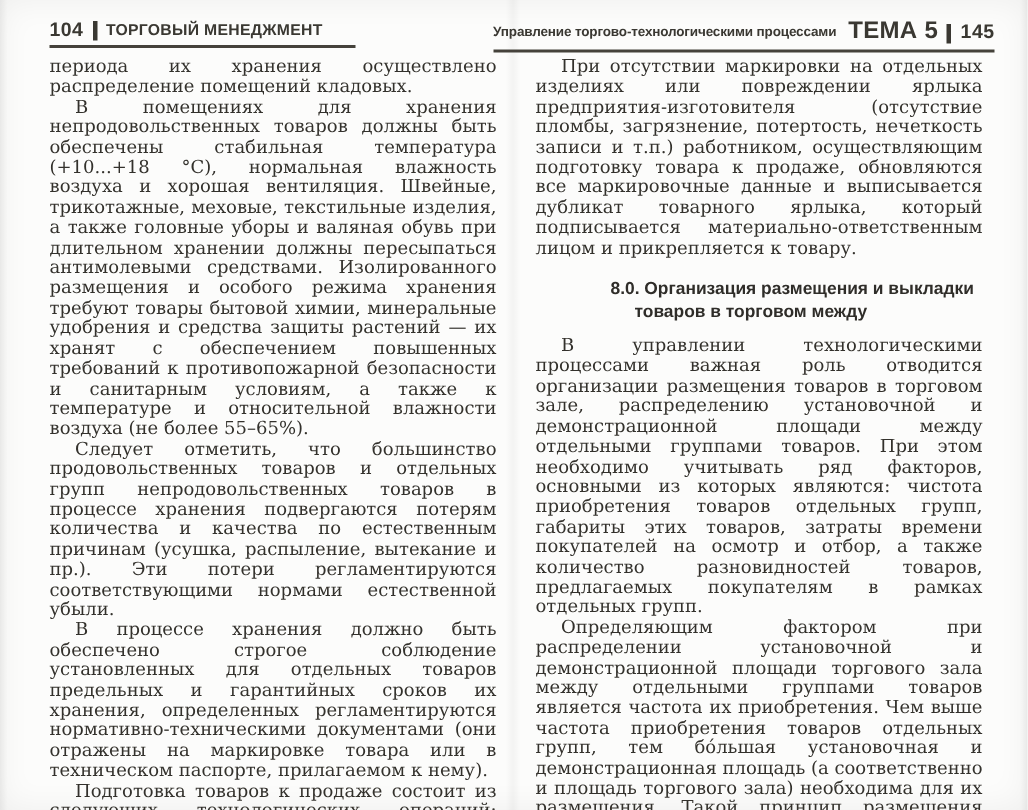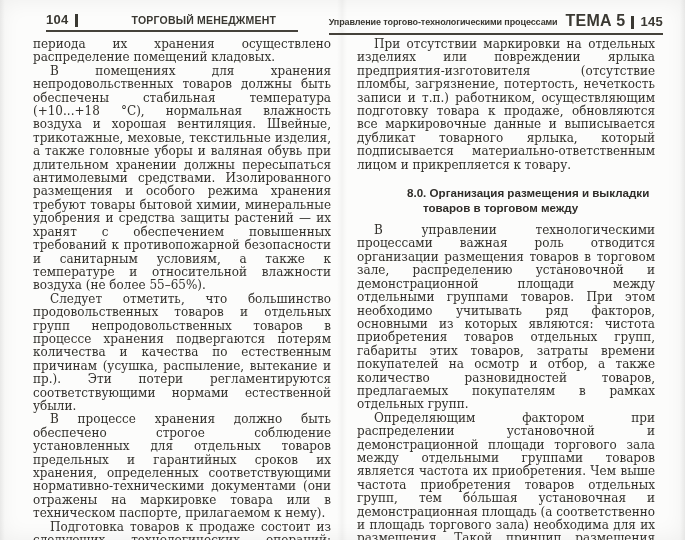--- a/index.html
+++ b/index.html
@@ -21,25 +21,25 @@
   .edge-left{position:absolute;left:0;top:0;width:5px;height:540px;background:linear-gradient(90deg,rgba(0,0,0,0.05),rgba(0,0,0,0));}
   .edge-right{position:absolute;right:0;top:0;width:5px;height:540px;background:linear-gradient(270deg,rgba(0,0,0,0.05),rgba(0,0,0,0));}
 
   
   .head{
     position:absolute;top:12px;
     font-family:"Liberation Sans",sans-serif;font-weight:bold;color:#3a3832;
     display:flex;align-items:baseline;
     border-bottom:2px solid #45423b;padding-bottom:3px;
   }
-  .head-left{left:46px;padding-right:22px;align-items:center;}
+  .head-left{left:33px;padding-right:22px;align-items:center;}
   .head-right{right:22px;text-align:right;}
   .pagenum{font-size:13px;letter-spacing:0.3px;}
   .vbar{display:inline-block;width:3px;height:13px;background:#3a3832;margin:0 6px;align-self:center;transform:translateY(1px);}
-  .run-title{font-size:10.5px;letter-spacing:0.2px;margin-left:48px;}
+  .run-title{font-size:10.5px;letter-spacing:0.2px;}
   .run-title-small{font-size:9px;letter-spacing:-0.1px;margin-right:8px;transform:translateY(-1px);}
   .theme-label{font-size:16px;letter-spacing:0.2px;}
 
   
   .textblock{position:absolute;top:38px;width:298px;}
   .textblock-left{left:33px;}
   .textblock-right{left:357px;}
   .textblock p{
     margin:0;
     font-size:12px;line-height:13.4px;
@@ -66,21 +66,21 @@
   <div class="head head-left">
     <span class="pagenum">104</span>
     <span class="vbar"></span>
     <span class="run-title">ТОРГОВЫЙ МЕНЕДЖМЕНТ</span>
   </div>
 
   <div class="textblock textblock-left">
     <p class="no-indent">периода их хранения осуществлено распределение помещений кладовых.</p>
     <p>В помещениях для хранения непродовольственных товаров должны быть обеспечены стабильная температура (+10...+18 °С), нормальная влажность воздуха и хорошая вентиляция. Швейные, трикотажные, меховые, текстильные изделия, а также головные уборы и валяная обувь при длительном хранении должны пересыпаться антимолевыми средствами. Изолированного размещения и особого режима хранения требуют товары бытовой химии, минеральные удобрения и средства защиты растений — их хранят с обеспечением повышенных требований к противопожарной безопасности и санитарным условиям, а также к температуре и относительной влажности воздуха (не более 55–65%).</p>
     <p>Следует отметить, что большинство продовольственных товаров и отдельных групп непродовольственных товаров в процессе хранения подвергаются потерям количества и качества по естественным причинам (усушка, распыление, вытекание и пр.). Эти потери регламентируются соответствующими нормами естественной убыли.</p>
-    <p>В процессе хранения должно быть обеспечено строгое соблюдение установленных для отдельных товаров предельных и гарантийных сроков их хранения, определенных соответствующими нормативно-техническими документами (они отражены на маркировке товара или в техническом паспорте, прилагаемом к нему).</p>
+    <p>В процессе хранения должно быть обеспечено строгое соблюдение установленных для отдельных товаров предельных и гарантийных сроков их хранения, определенных регламентируются нормативно-техническими документами (они отражены на маркировке товара или в техническом паспорте, прилагаемом к нему).</p>
     <p>Подготовка товаров к продаже состоит из следующих технологических операций: проверка целостности упаковки, распаковка товаров из внешней тары; проверка наличия маркировочных данных и качества после хранения. По технически сложным изделиям осуществляется также проверка наличия инструкций по эксплуатации, технических паспортов, гарантийных талонов, комплектности изделий и проверка работы в действии, а по швейным изделиям — чистка и глажка.</p>
   </div>
 
   <div class="head head-right">
     <span class="run-title-small">Управление торгово-технологическими процессами</span>
     <span class="theme-label">ТЕМА 5</span>
     <span class="vbar"></span>
     <span class="pagenum">145</span>
   </div>
 

